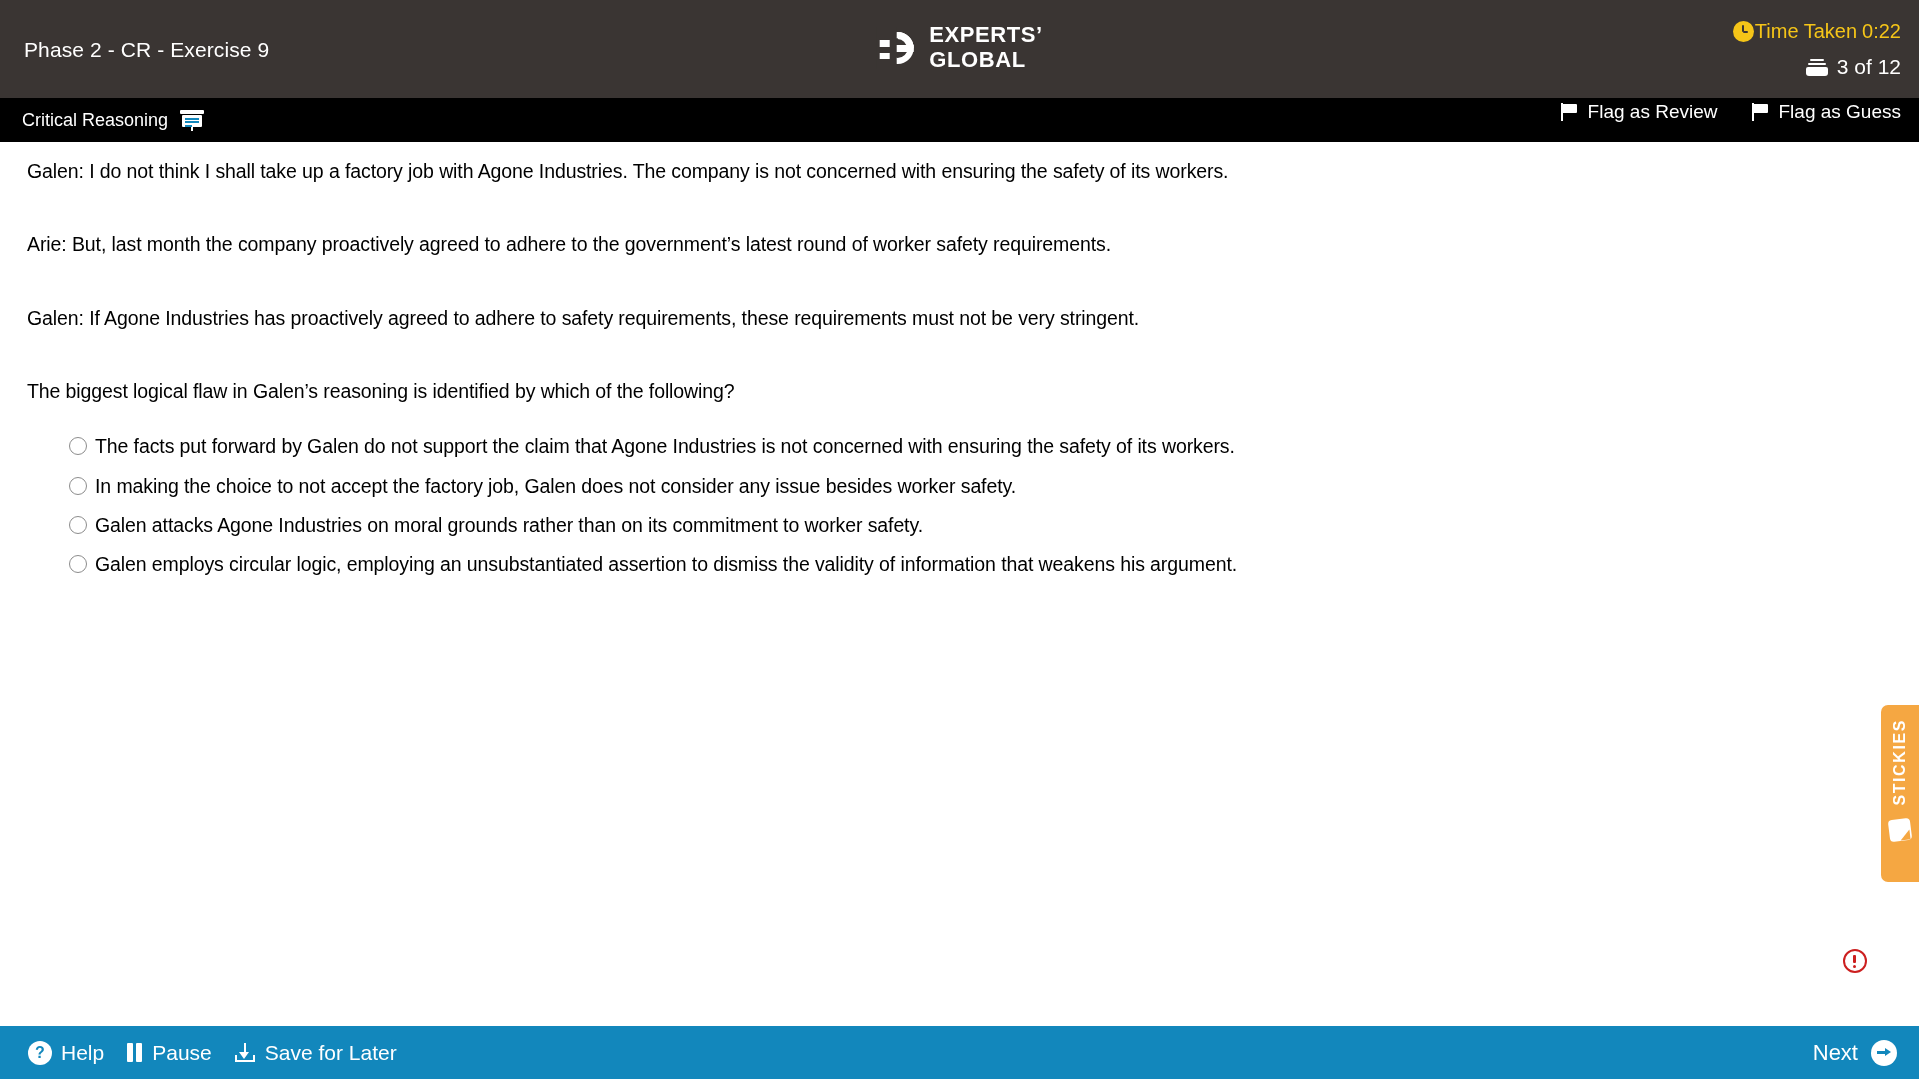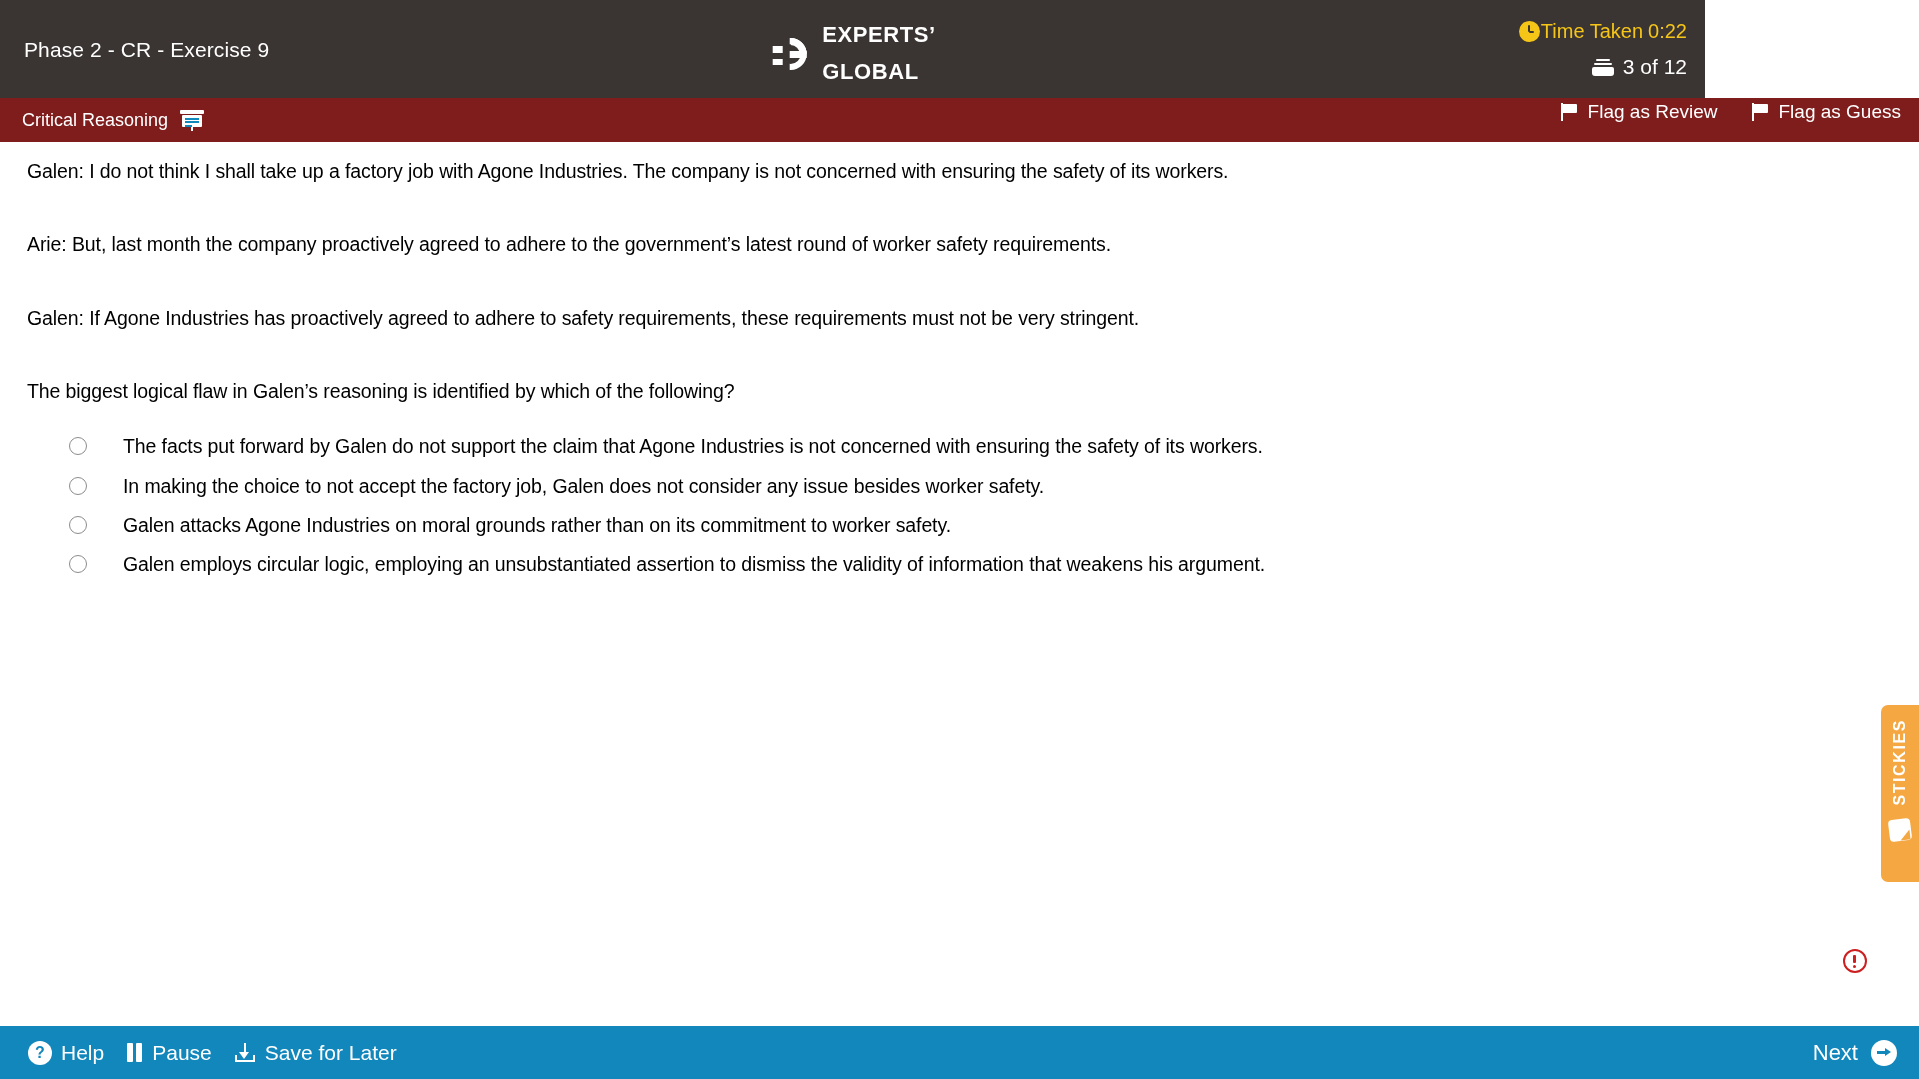--- a/index.html
+++ b/index.html
@@ -6,39 +6,39 @@
   html, body {
     width: 1919px; height: 1079px;
     background: #ffffff;
     font-family: "Liberation Sans", sans-serif;
     overflow: hidden;
   }
   .app { position: relative; width: 1919px; height: 1079px; background: #fff; }
 
   
   .topbar {
-    position: absolute; left: 0; top: 0; width: 1705px; height: 98px;
+    position: absolute; left: 0; top: 0; width: 1919px; height: 98px;
     background: #3a3533;
     display: flex; align-items: center;
   }
   .exercise-title {
     position: absolute; left: 24px; top: 38px;
     color: #ffffff; font-size: 21px; letter-spacing: .1px;
     white-space: nowrap;
   }
   .brand {
     position: absolute; left: 50%; top: 24px; transform: translateX(-50%);
     display: flex; align-items: center; gap: 11px;
   }
   .brand-mark { width: 42px; height: 42px; position: relative; flex: 0 0 auto; }
   .brand-text { display: flex; flex-direction: column; line-height: 1.0; }
   .brand-text .l1, .brand-text .l2 {
     color: #fff; font-weight: bold; font-size: 22px; letter-spacing: .6px;
   }
-  .brand-text .l2 { margin-top: 15px; }
+  .brand-text .l2 { margin-top: 3px; }
 
   .topright { position: absolute; right: 18px; top: 16px; text-align: right; }
   .timerow {
     display: flex; align-items: center; justify-content: flex-end; gap: 1px;
     height: 30px;
   }
   .timer-label { color: #f5c518; font-size: 20px; }
   .timer-value { color: #f5c518; font-size: 20px; margin-left: 4px; }
   .clock-icon {
     width: 21px; height: 21px; border-radius: 50%; background: #f5c518;
@@ -67,21 +67,21 @@
   }
   .stack-icon .s3 {
     position: absolute; left: 0px; top: 8px; width: 22px; height: 9px;
     background: #fff; border-radius: 2px 2px 3px 3px;
   }
   .count-text { color: #ffffff; font-size: 21px; }
 
   
   .sectionbar {
     position: absolute; left: 0; top: 98px; width: 1919px; height: 44px;
-    background: #7f1d1d;
+    background: #000000;
   }
   .section-left {
     position: absolute; left: 22px; top: 0; height: 44px;
     display: flex; align-items: center; gap: 12px;
   }
   .section-name { color: #ffffff; font-size: 18px; }
   .board-icon { width: 24px; height: 21px; position: relative; }
   .board-icon .top {
     position: absolute; left: 0; top: 0; width: 24px; height: 4px;
     background: #fff; border-radius: 1px;
@@ -125,21 +125,21 @@
     padding: 16px 28px 0 27px;
   }
   .para {
     color: #000000; font-size: 19.5px; line-height: 1.35;
     margin-bottom: 47px; letter-spacing: -.1px;
   }
   .para.prompt { margin-bottom: 30px; }
 
   .options { margin-top: 0px; }
   .option {
-    display: flex; align-items: flex-start; gap: 36px;
+    display: flex; align-items: flex-start; gap: 8px;
     margin-bottom: 14px; padding-left: 42px; cursor: pointer;
   }
   .radio {
     width: 18px; height: 18px; border-radius: 50%;
     border: 1.8px solid #8c8c8c; background: #ffffff;
     flex: 0 0 auto; margin-top: 3px;
   }
   .option-text {
     color: #000000; font-size: 19.5px; line-height: 1.3; letter-spacing: -.1px;
   }

